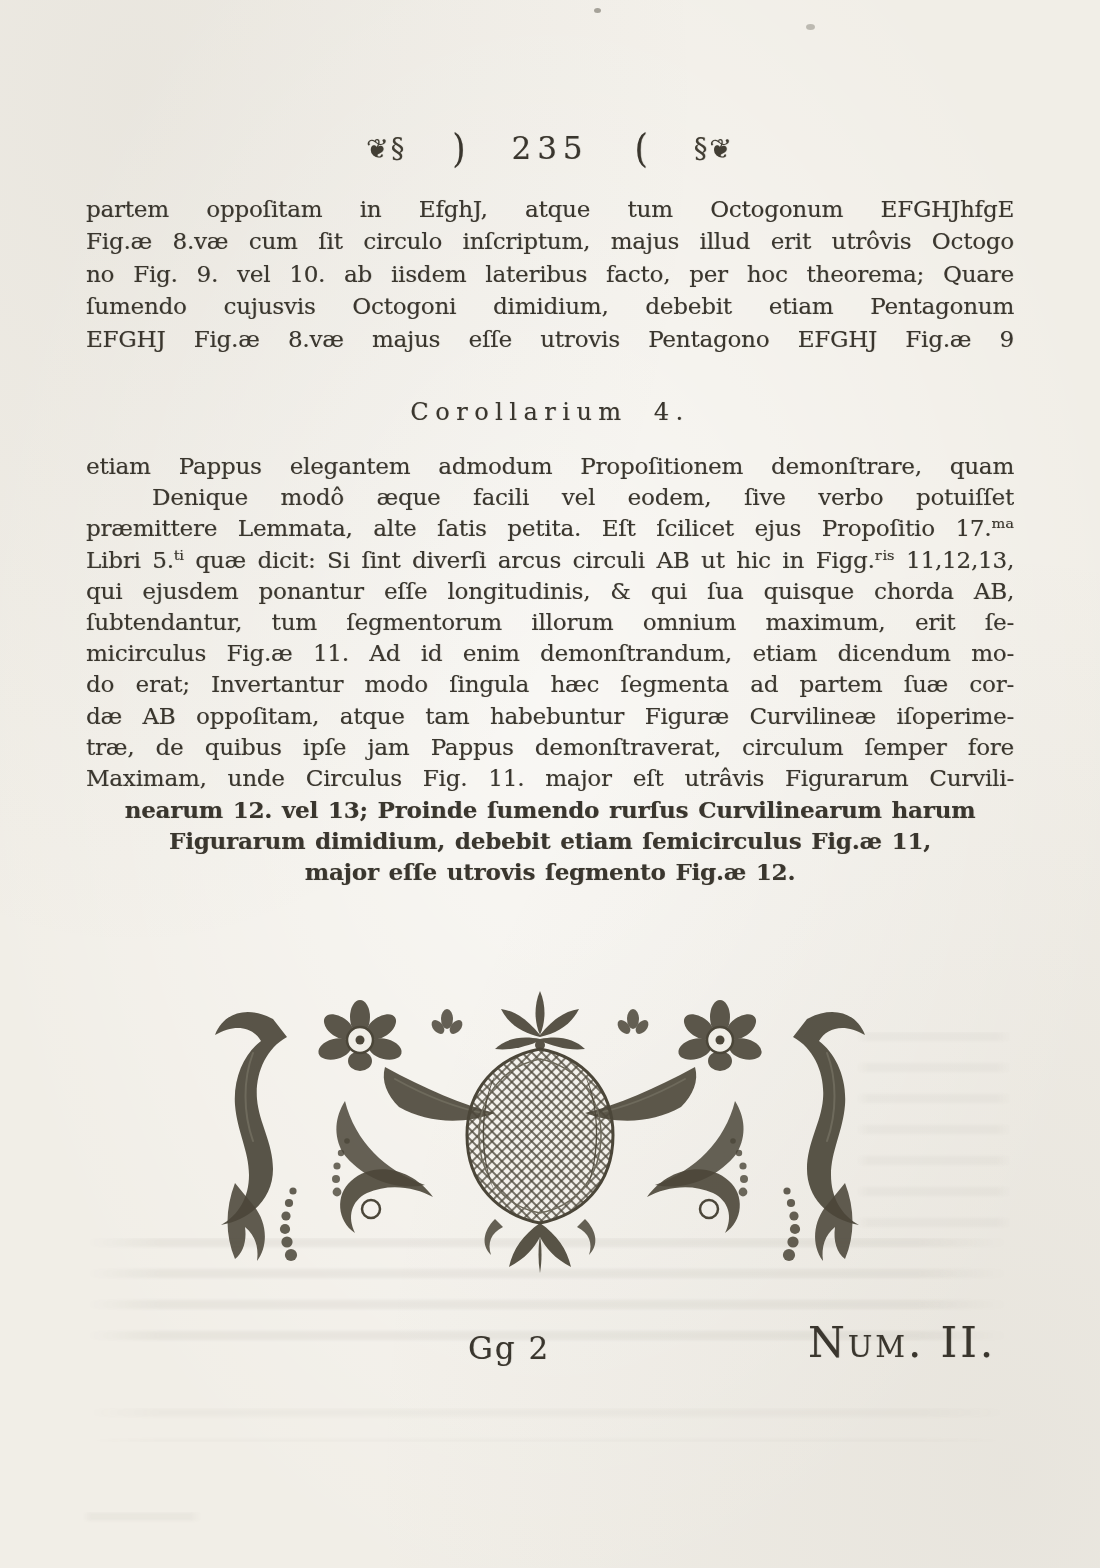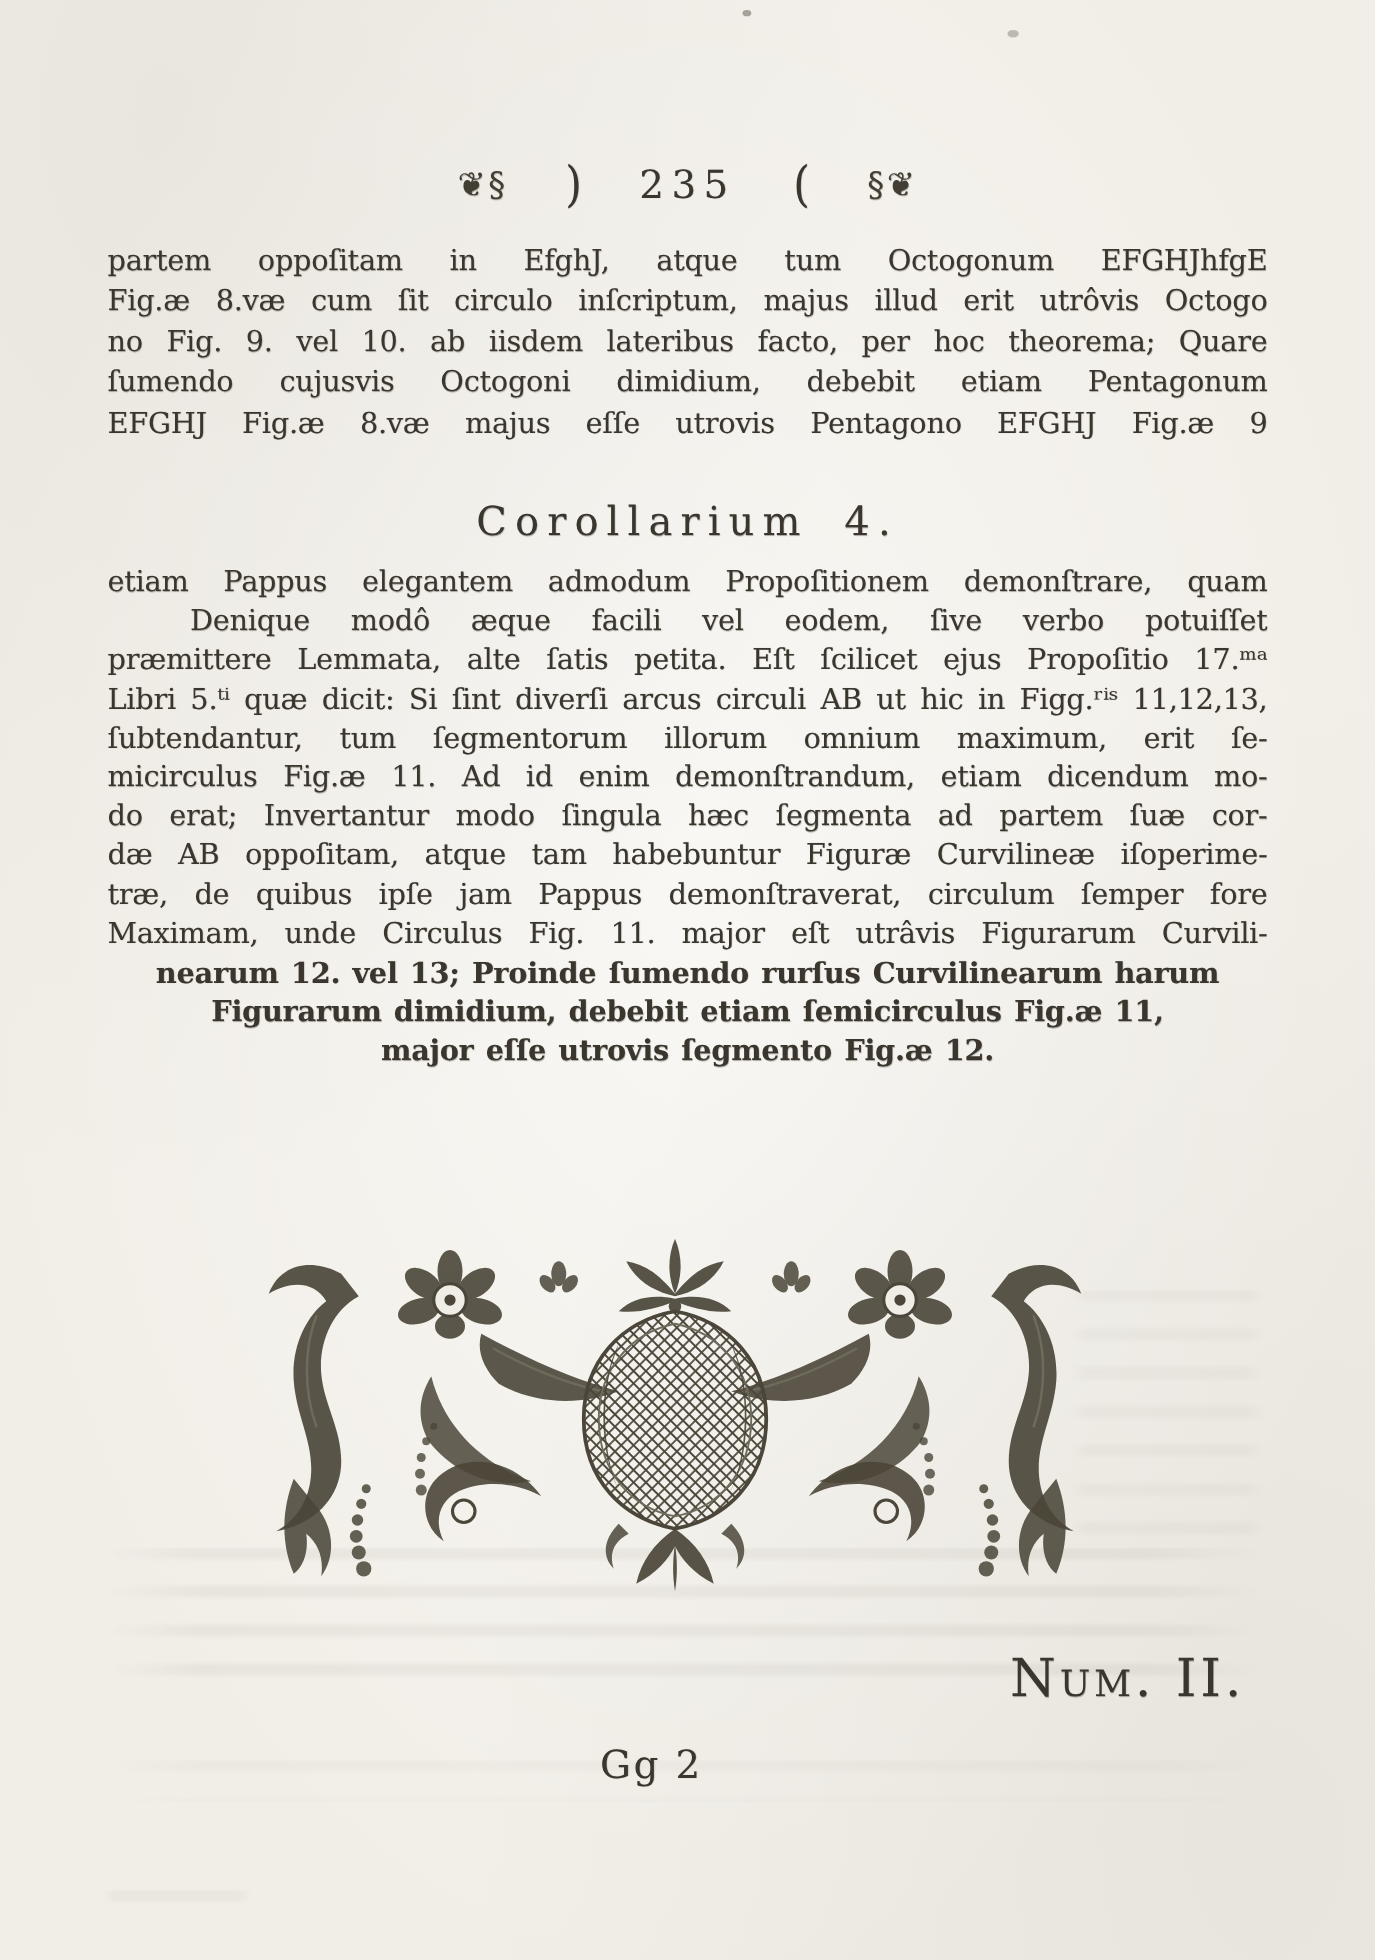--- a/index.html
+++ b/index.html
@@ -35,29 +35,29 @@
     height:32.4px; line-height:32.4px; overflow:hidden;
     font-size:23px; letter-spacing:-0.2px; word-spacing:2px;
     text-align:justify; text-align-last:justify;
   }
   .p2 .line{ height:31.2px; line-height:31.2px; }
   .line.c{ text-align:center; text-align-last:center;font-weight:bold; }
   .line.indent{ text-indent:66px; }
 
   .heading{
     position:absolute; top:398px; left:0; width:100%;
-    text-align:center; font-size:32px;
+    text-align:center; font-size:24px;
     letter-spacing:6.5px; word-spacing:12px;
   }
 
   
   .ornament{ position:absolute; left:195px; top:983px; width:690px; height:292px; }
 
   
-  .sig{ position:absolute; left:468px; top:1394px; font-size:31px; letter-spacing:2px;margin-left:12px; }
+  .sig{ position:absolute; left:468px; top:1330px; font-size:31px; letter-spacing:2px; }
   .numlabel{
     position:absolute; left:808px; top:1318px; font-size:42px;
     font-variant:small-caps; letter-spacing:3px;
   }
 
   
   .ghost{
     position:absolute; pointer-events:none;
     background:repeating-linear-gradient(180deg,
       rgba(92,86,74,0.16) 0 9px, rgba(92,86,74,0) 9px 31px);
@@ -98,20 +98,21 @@
     <div class="line">EFGHJ Fig.æ 8.væ majus eſſe utrovis Pentagono EFGHJ Fig.æ 9</div>
   </div>
 
   <div class="heading ink">Corollarium 4.</div>
 
   <div class="textblock p2 ink">
     <div class="line">etiam Pappus elegantem admodum Propoſitionem demonſtrare, quam</div>
     <div class="line indent">Denique modô æque facili vel eodem, ſive verbo potuiſſet</div>
     <div class="line">præmittere Lemmata, alte ſatis petita.  Eſt ſcilicet ejus Propoſitio 17.ᵐᵃ</div>
     <div class="line">Libri 5.ᵗⁱ quæ dicit: Si ſint diverſi arcus circuli AB ut hic in Figg.ʳⁱˢ 11,12,13,</div>
+    <div class="line">qui ejusdem ponantur eſſe longitudinis, &amp; qui ſua quisque chorda AB,</div>
     <div class="line">ſubtendantur, tum ſegmentorum illorum omnium maximum, erit ſe-</div>
     <div class="line">micirculus Fig.æ 11.  Ad id enim demonſtrandum, etiam dicendum mo-</div>
     <div class="line">do erat; Invertantur modo ſingula hæc ſegmenta ad partem ſuæ cor-</div>
     <div class="line">dæ AB oppoſitam, atque tam habebuntur Figuræ Curvilineæ iſoperime-</div>
     <div class="line">træ, de quibus ipſe jam Pappus demonſtraverat, circulum ſemper fore</div>
     <div class="line">Maximam, unde Circulus Fig. 11. major eſt utrâvis Figurarum Curvili-</div>
     <div class="line c">nearum 12. vel 13;  Proinde ſumendo rurſus Curvilinearum harum</div>
     <div class="line c">Figurarum dimidium, debebit etiam ſemicirculus Fig.æ 11,</div>
     <div class="line c">major eſſe utrovis ſegmento Fig.æ 12.</div>
   </div>

